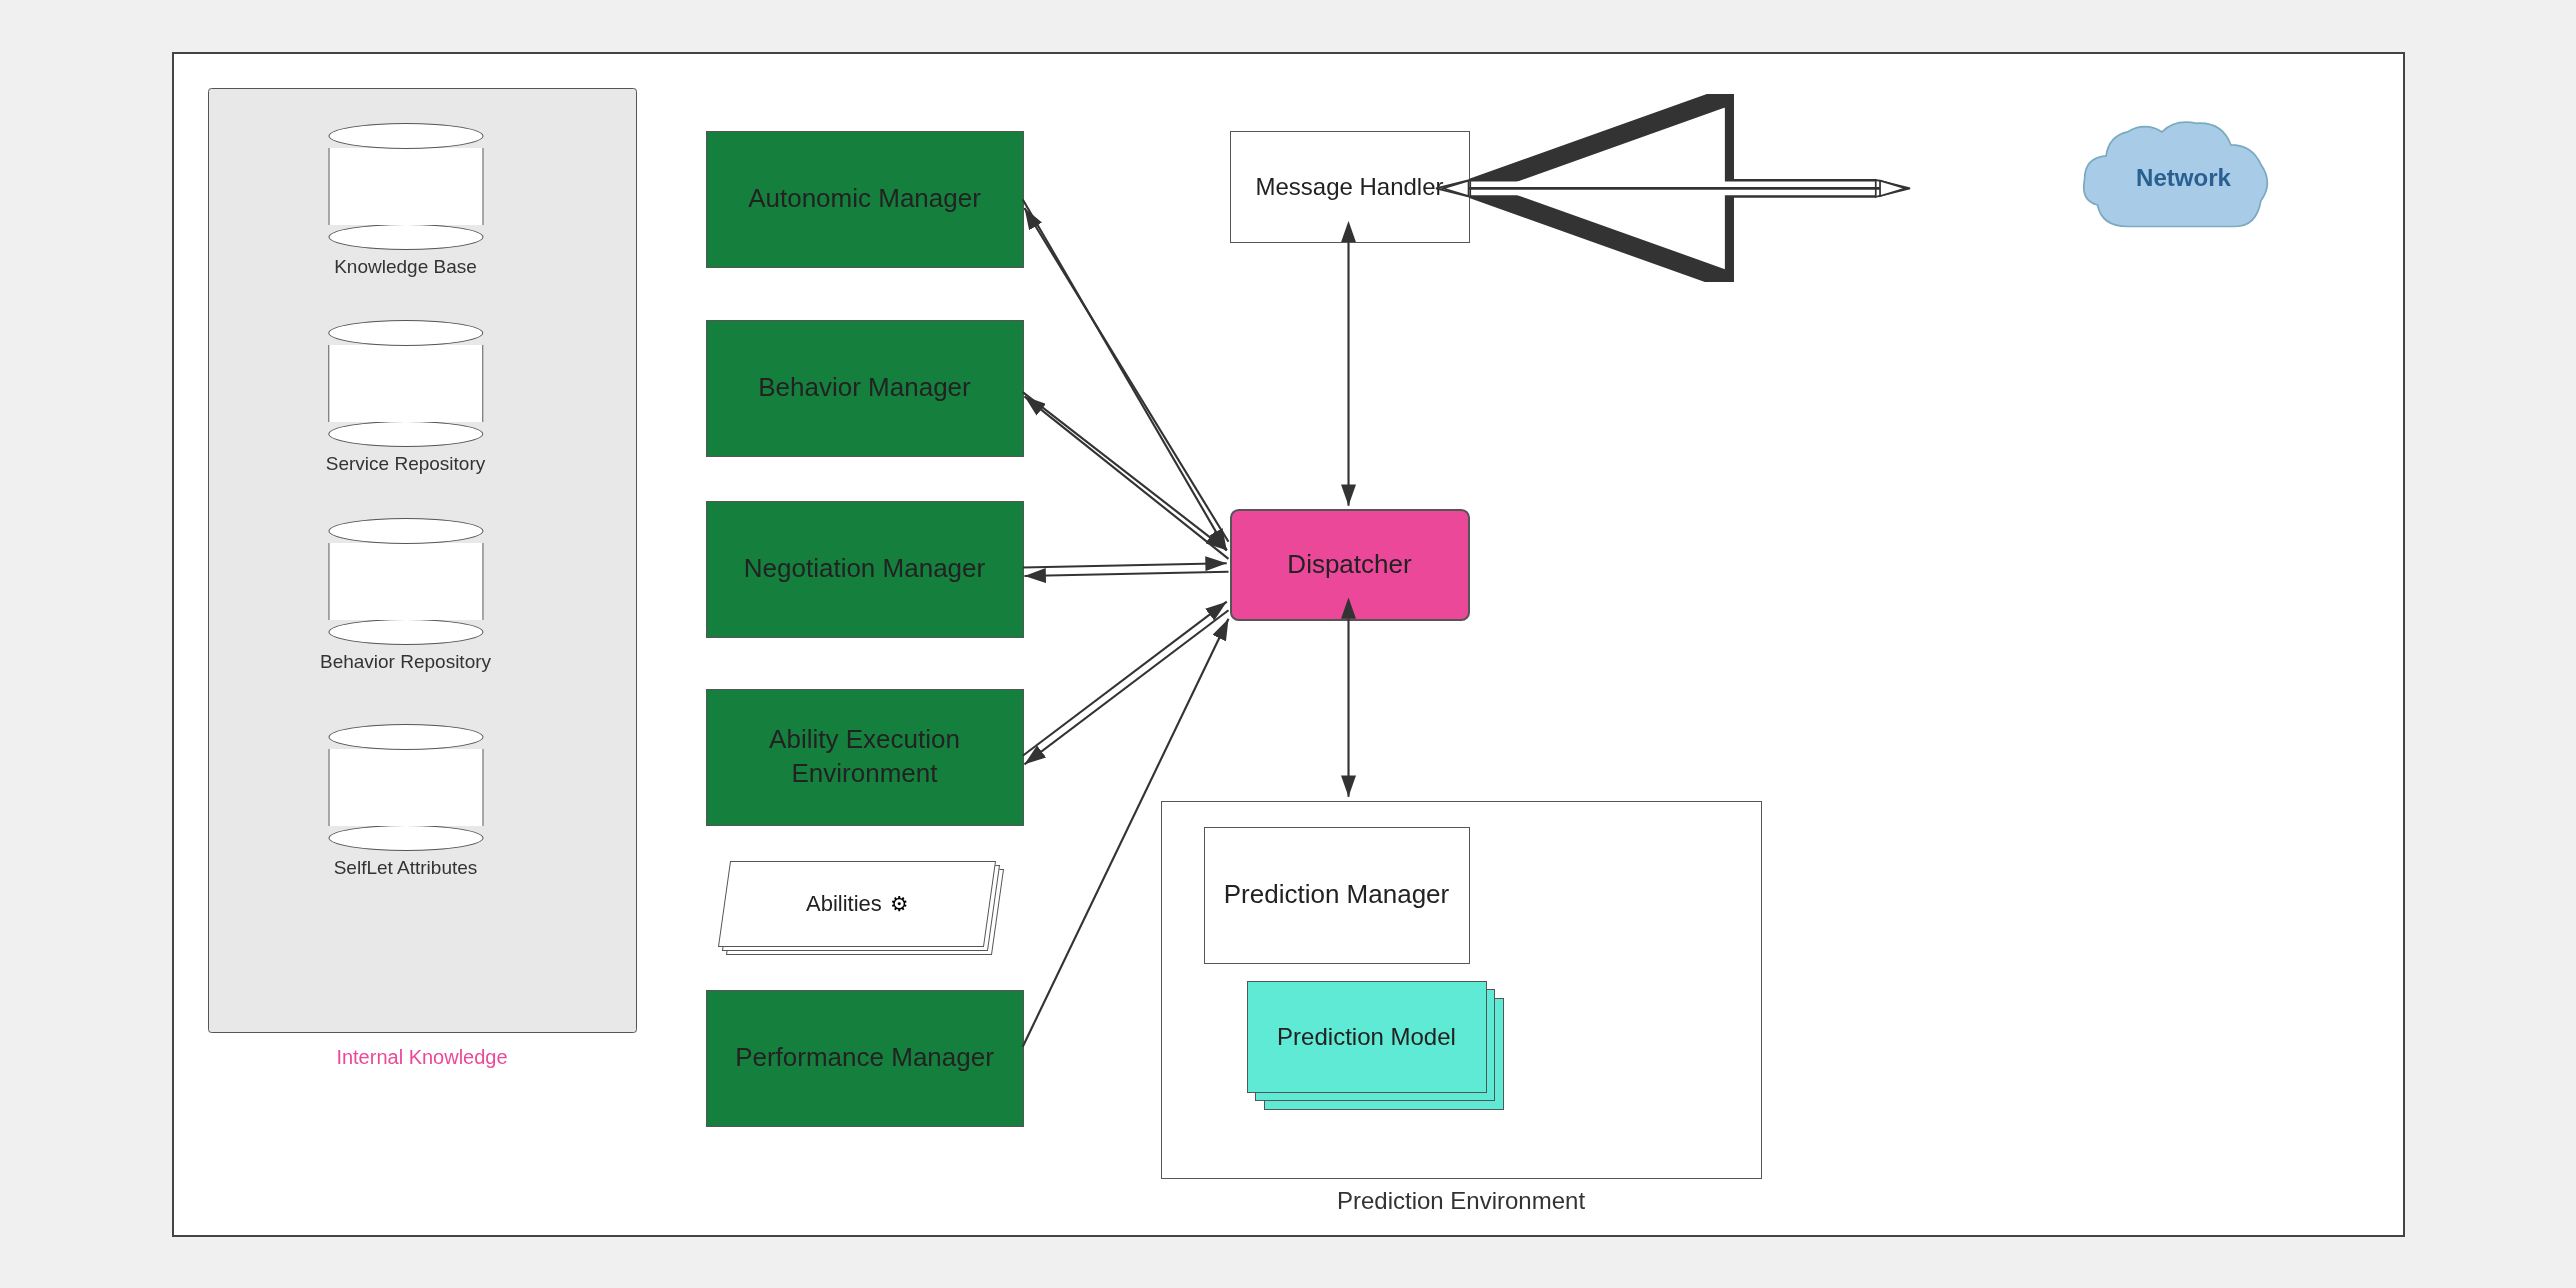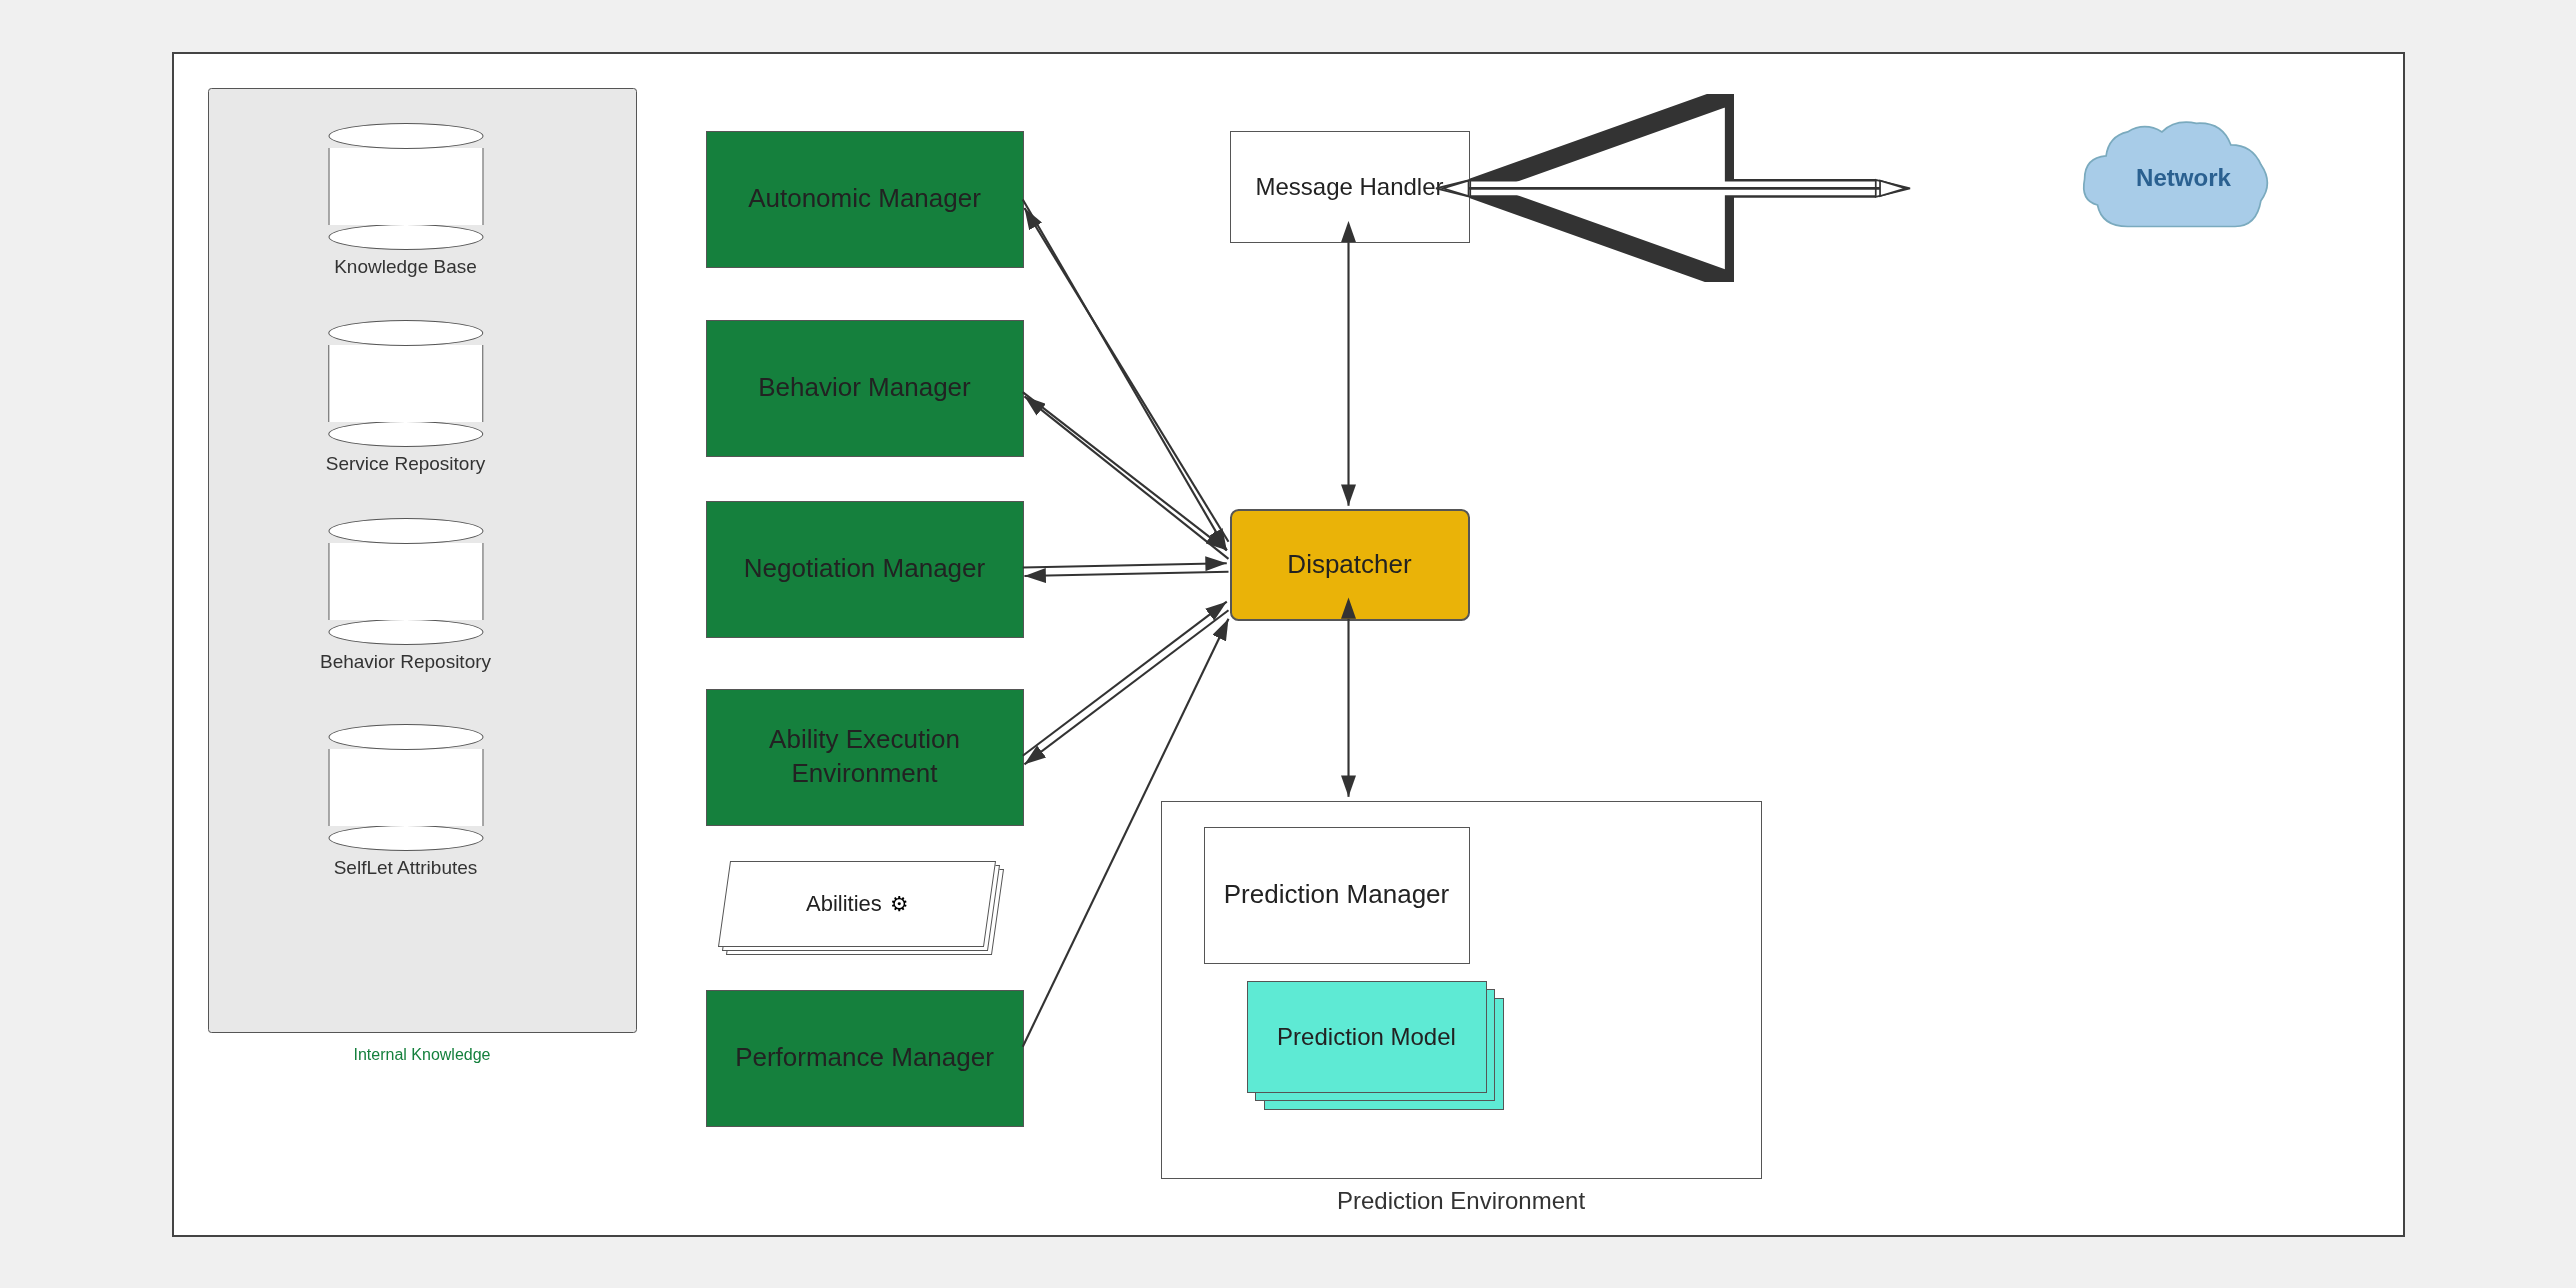--- a/index.html
+++ b/index.html
@@ -30,22 +30,22 @@
       border: 1.7px solid #555;
       background: #e8e8e8;
       border-radius: 3.4px;
     }
     .internal-knowledge-label {
       position: absolute;
       left: 34px;
       top: 992px;
       width: 429px;
       text-align: center;
-      font-size: 16px;
-      color: #15803d;
+      font-size: 20px;
+      color: #ec4899;
     }
 
     
     .cylinder-wrap {
       position: absolute;
       left: 50%;
       transform: translateX(-50%);
       display: flex;
       flex-direction: column;
       align-items: center;
@@ -101,21 +101,21 @@
       text-align: center;
       font-size: 26px;
       line-height: 1.3;
       color: #222;
     }
 
     
     .dispatcher-box {
       position: absolute;
       border: 2.1px solid #555;
-      background: #eab308;
+      background: #ec4899;
       border-radius: 8.6px;
       display: flex;
       align-items: center;
       justify-content: center;
       text-align: left;
       font-size: 26px;
       color: #222;
     }
 
     

